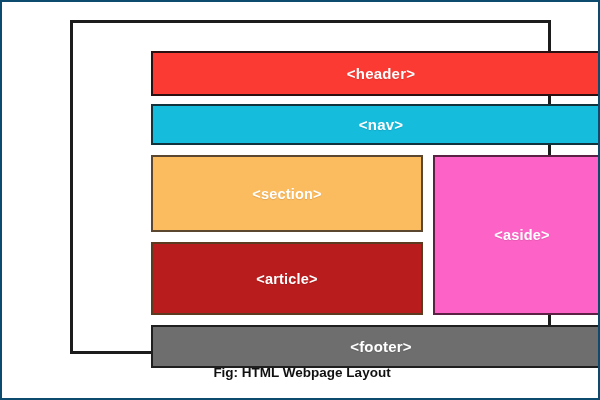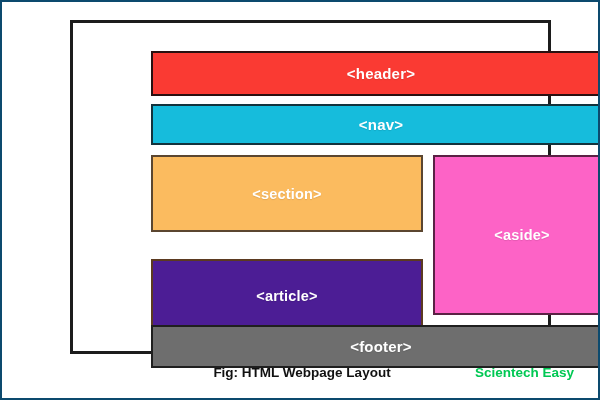--- a/index.html
+++ b/index.html
@@ -152,32 +152,31 @@
     </div>
 
     <div class="block block-nav" style="background: rgb(22, 188, 220); color: rgb(255, 255, 255);">
       <span>&lt;nav&gt;</span>
     </div>
 
     <div class="block block-section" style="background: rgb(251, 187, 95); color: rgb(255, 255, 255);">
       <span>&lt;section&gt;</span>
     </div>
 
-    <div class="block block-article" style="background: #4c1d95; color: rgb(255, 255, 255); margin-top: 17px;">
+    <div class="block block-article" style="background: #b91c1c; color: rgb(255, 255, 255);">
       <span>&lt;article&gt;</span>
     </div>
 
     <div class="block block-aside" style="background: rgb(253, 99, 198); color: rgb(255, 255, 255);">
       <span>&lt;aside&gt;</span>
     </div>
 
     <div class="block block-footer" style="background: rgb(110, 110, 110); color: rgb(255, 255, 255);">
       <span>&lt;footer&gt;</span>
     </div>
 
   </div>
 
   <div class="caption-row">
     <div class="figure-caption">Fig: HTML Webpage Layout</div>
-    <div class="brand-label" style="color: rgb(0, 200, 83);">Scientech Easy</div>
   </div>
 
 </div>
 
 </body></html>

